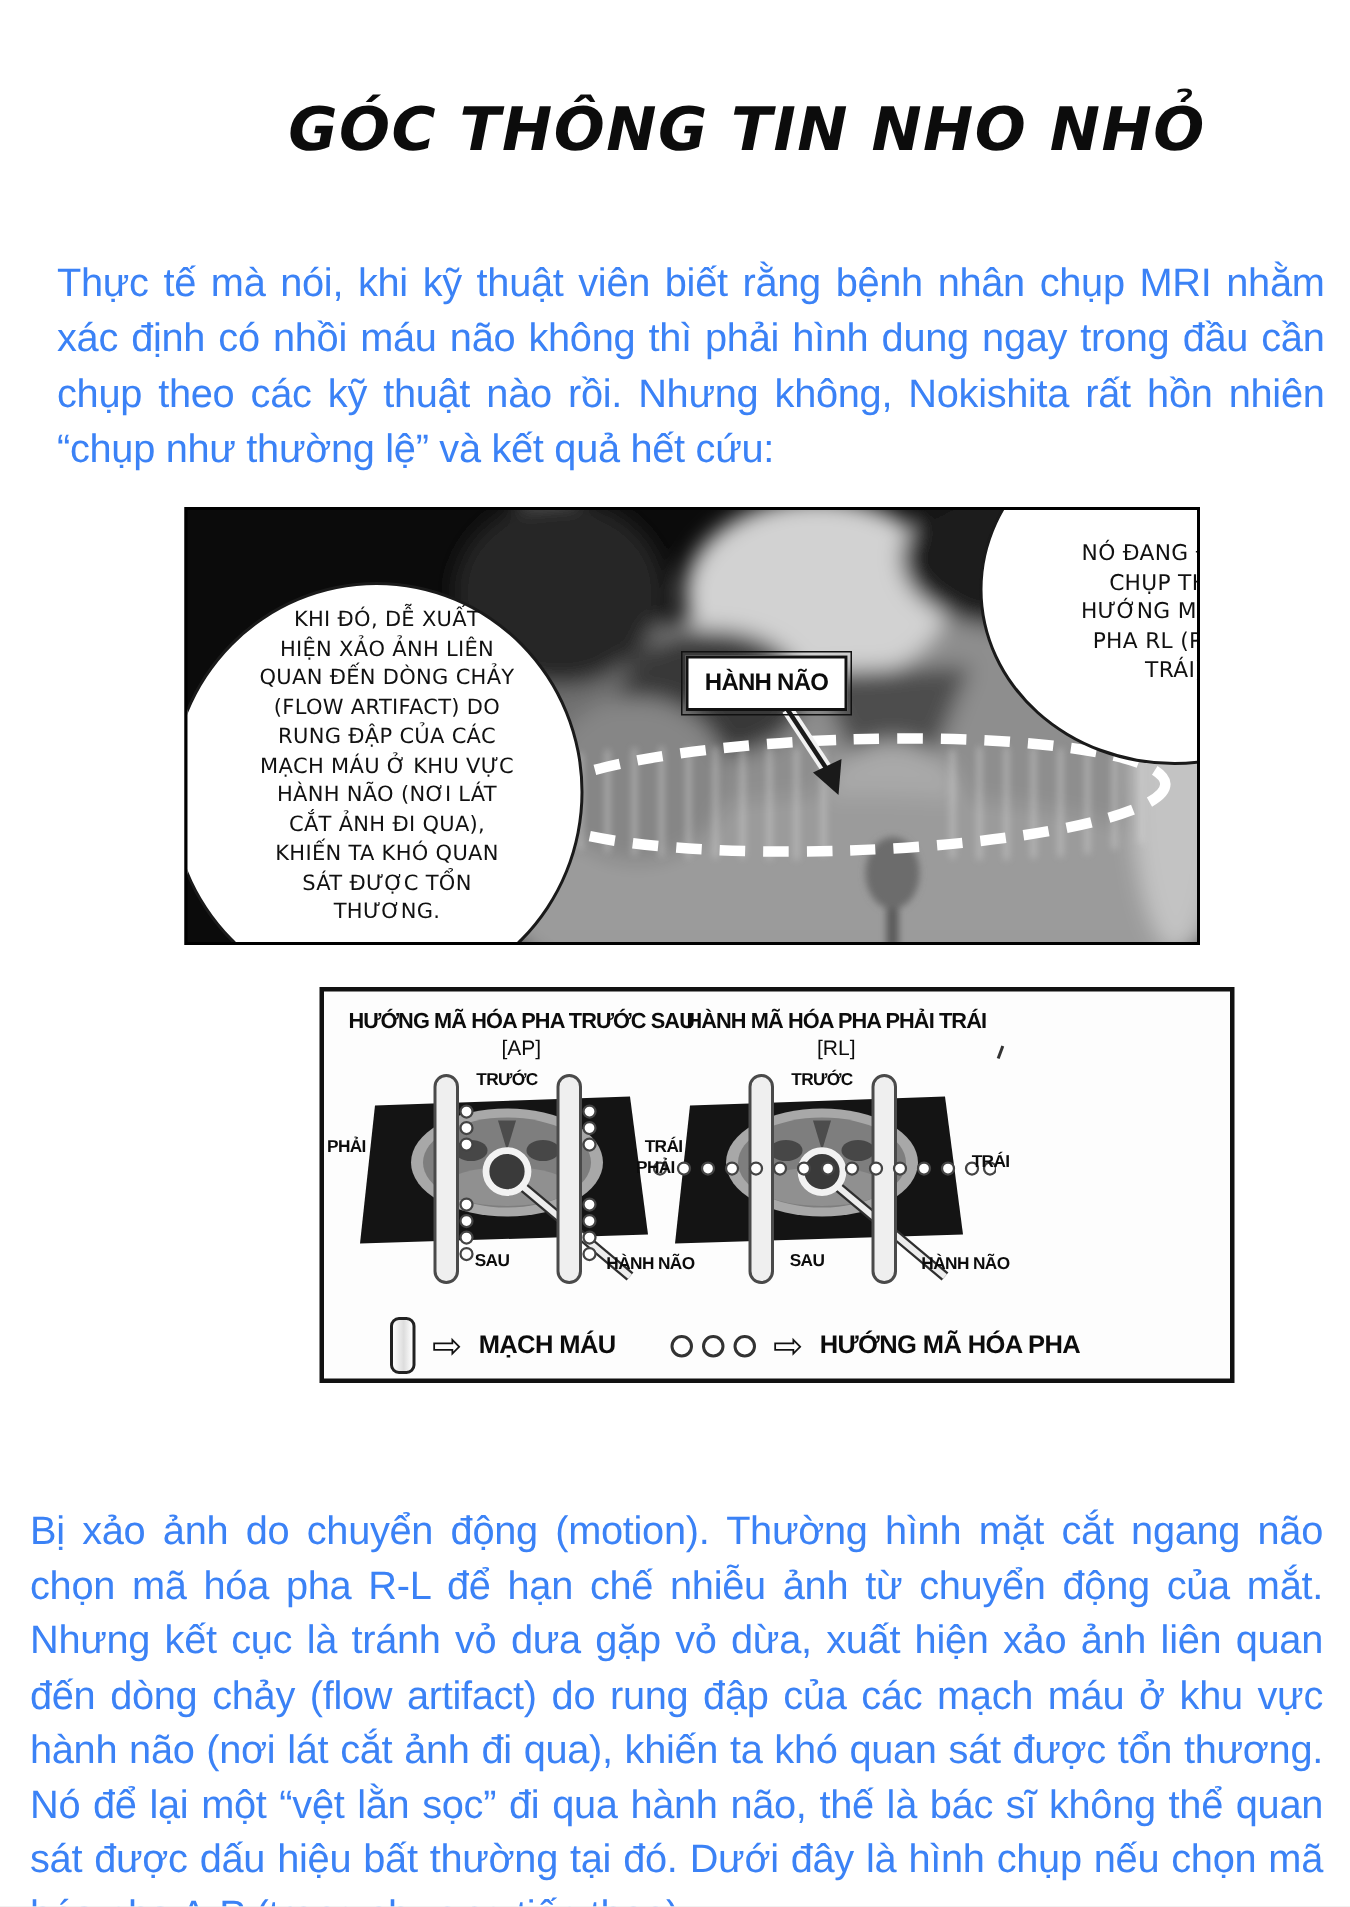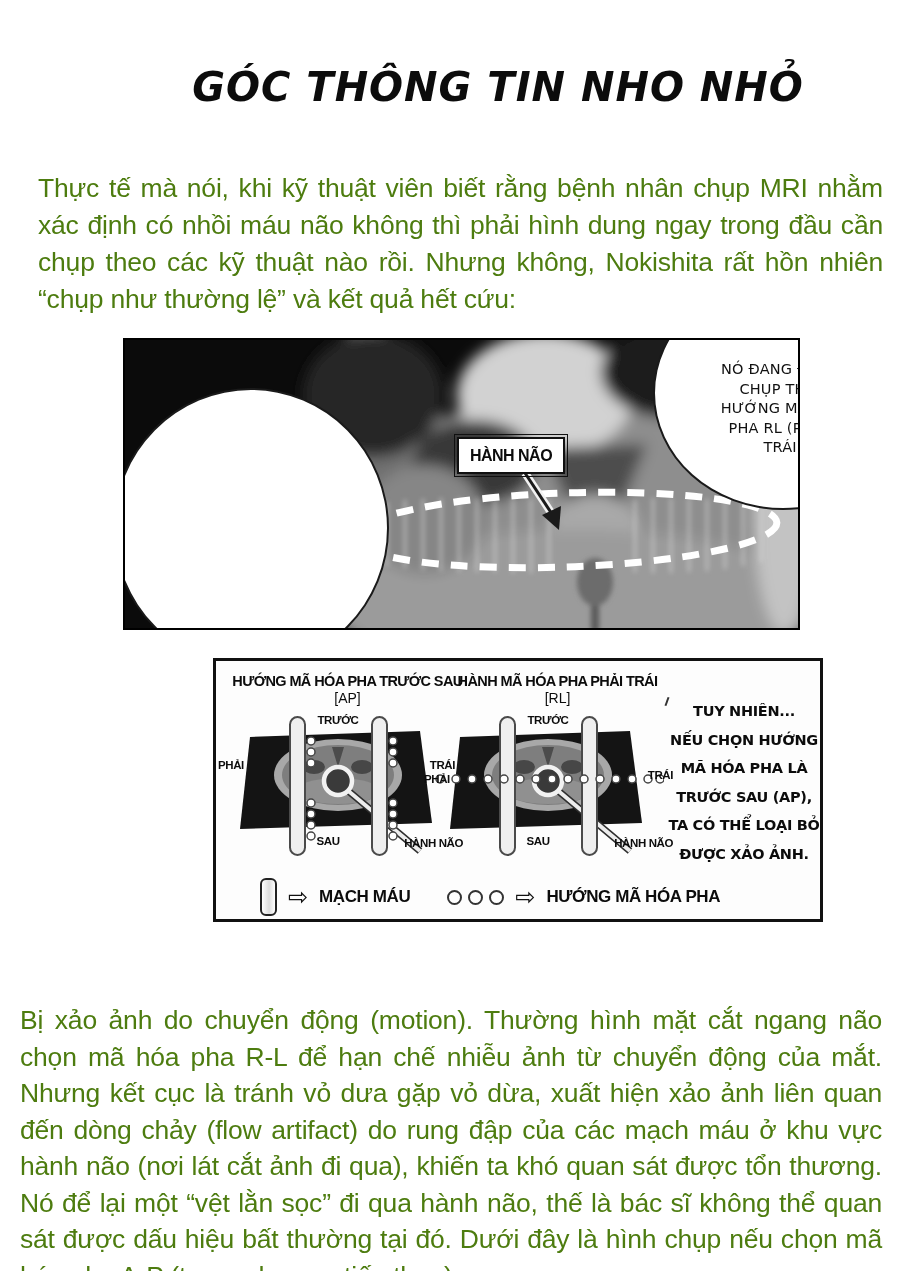--- a/index.html
+++ b/index.html
@@ -14,21 +14,21 @@
     font-family:"DejaVu Sans",sans-serif;font-weight:bold;font-style:italic;
     font-size:40px;letter-spacing:1px;color:#0c0c0c;margin:12px;padding-left:36px;
   }
   .credit{
     position:absolute;top:120px;right:108px;
     font-size:26px;color:#222;letter-spacing:0.5px;
   }
   
   .para{
     position:absolute;margin:0;text-align:justify;
-    font-size:26.5px;line-height:37px;color:#4d7c0f;letter-spacing:-0.2px;
+    font-size:26.5px;line-height:37px;color:#3b82f6;letter-spacing:-0.2px;
   }
   .intro{top:170px;left:38px;width:845px;}
   .outro{top:1002px;left:20px;width:862px;line-height:36.5px;}
   
   .mri-panel{
     position:absolute;left:123px;top:338px;width:677px;height:292px;
     background:#0b0b0b;border:2px solid #000;box-sizing:border-box;
     overflow:hidden;
   }
   .mri-svg{position:absolute;left:0;top:0;}
@@ -138,20 +138,31 @@
       </g>
       <ellipse cx="440" cy="190" rx="212" ry="37" transform="rotate(-2 440 190)" fill="none" stroke="#ffffff" stroke-width="7" stroke-dasharray="17 12"></ellipse>
       <g>
         <line x1="400" y1="133" x2="427" y2="174" stroke="#f2f2f2" stroke-width="8"></line>
         <line x1="400" y1="133" x2="427" y2="174" stroke="#1a1a1a" stroke-width="3"></line>
         <polygon points="434,190 417,175 436,166" fill="#1a1a1a"></polygon>
       </g>
     </svg>
 
     <div class="bubble bubble-left"></div>
+    <div class="bubble-text left">KHI ĐÓ, DỄ XUẤT
+HIỆN XẢO ẢNH LIÊN
+QUAN ĐẾN DÒNG CHẢY
+(FLOW ARTIFACT) DO
+RUNG ĐẬP CỦA CÁC
+MẠCH MÁU Ở KHU VỰC
+HÀNH NÃO (NƠI LÁT
+CẮT ẢNH ĐI QUA),
+KHIẾN TA KHÓ QUAN
+SÁT ĐƯỢC TỔN
+THƯƠNG.</div>
 
     <div class="bubble bubble-right"></div>
     <div class="bubble-text right">NÓ ĐANG ĐƯỢC
 CHỤP THEO
 HƯỚNG MÃ HÓA
 PHA RL (PHẢI -
 TRÁI)</div>
 
     <div class="hanhnao-label">HÀNH NÃO</div>
   </div>
@@ -234,26 +245,20 @@
       </svg>
       <div class="dlabel lbl-front">TRƯỚC</div>
       <div class="dlabel lbl-left-b">PHẢI</div>
       <div class="dlabel lbl-right-b">TRÁI</div>
       <div class="dlabel lbl-back">SAU</div>
       <div class="dlabel lbl-pointer">HÀNH NÃO</div>
     </div>
 
     <div class="speck"></div>
 
-    <div class="note">TUY NHIÊN...
-NẾU CHỌN HƯỚNG
-MÃ HÓA PHA LÀ
-TRƯỚC SAU (AP),
-TA CÓ THỂ LOẠI BỎ
-ĐƯỢC XẢO ẢNH.</div>
 
     <div class="legend">
       <div class="legend-cyl"></div>
       <span class="legend-arrow">⇨</span>
       <span class="legend-label">MẠCH MÁU</span>
       <div class="legend-dots">
         <div class="legend-dot"></div>
         <div class="legend-dot"></div>
         <div class="legend-dot"></div>
       </div>

